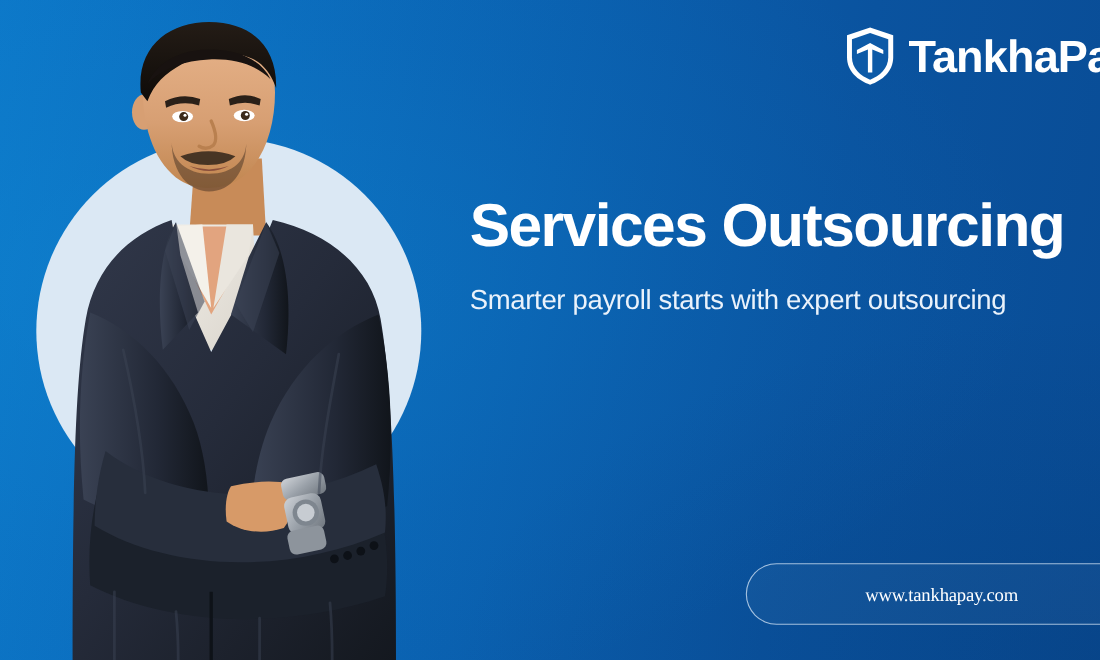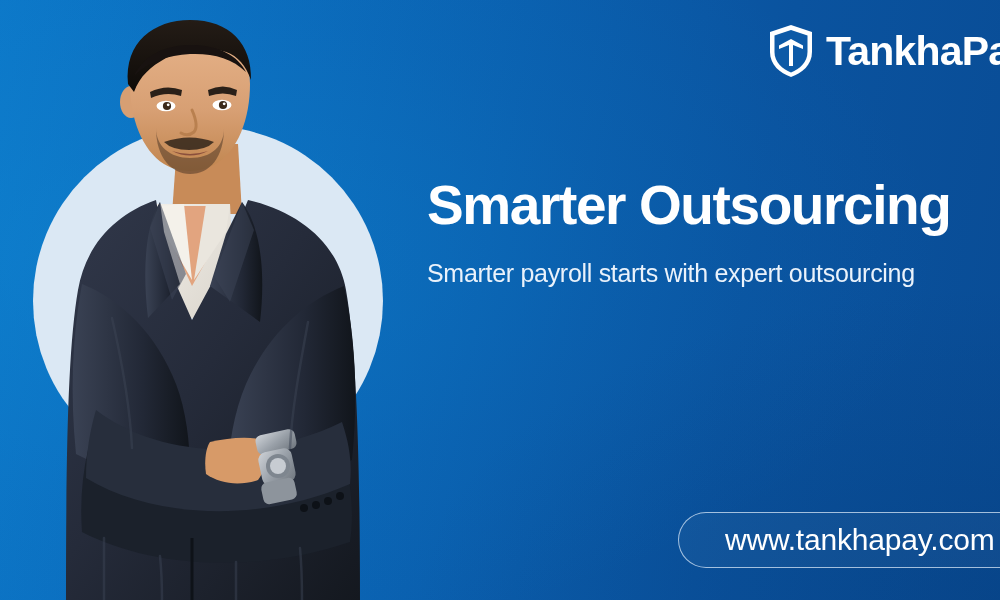--- a/index.html
+++ b/index.html
@@ -111,25 +111,26 @@
     min-width: 352px;
     display: flex;
     align-items: center;
     justify-content: center;
     border: 1.5px solid rgba(222,236,250,0.72);
     border-radius: 28px;
     background: rgba(255,255,255,0.035);
   }
   #url-pill .url-text {
     color: #ffffff;
-    font-size: 30px;
+    font-size: 17px;
     line-height: 1;
     font-weight: 400;
     letter-spacing: -0.2px;
     white-space: nowrap;
+    font-family: Liberation Serif, serif;
   }
 </style>
 </head>
 <body>
 
 <div id="banner">
 
   <div id="bg-vignette"></div>
 
   <div id="hero-circle"></div>
@@ -262,21 +263,21 @@
         <path d="M23 1 L44 8 V28 C44 41 34 49 23 53 C12 49 2 41 2 28 V8 Z" fill="#ffffff"></path>
         <path d="M23 6 L39.5 11.6 V28 C39.5 38.2 31.6 45 23 48.4 C14.4 45 6.5 38.2 6.5 28 V11.6 Z" fill="#0d5aa7"></path>
         <path d="M11 21.5 L23 15 L35 21.5 L35 25 L25 21 L25 42 L21 42 L21 21 L11 25 Z" fill="#ffffff"></path>
       </svg>
     </span>
     <span class="wordmark">TankhaPay</span>
   </div>
 
   <div id="headline-block">
     <h1 id="headline">
-      <span>Smarter Outsourcing</span><br>
+      <span>Services Outsourcing</span><br>
     </h1>
     <p id="subheadline">Smarter payroll starts with expert outsourcing</p>
   </div>
 
   <div id="url-pill">
     <span class="url-text">www.tankhapay.com</span>
   </div>
 
 </div>
 

